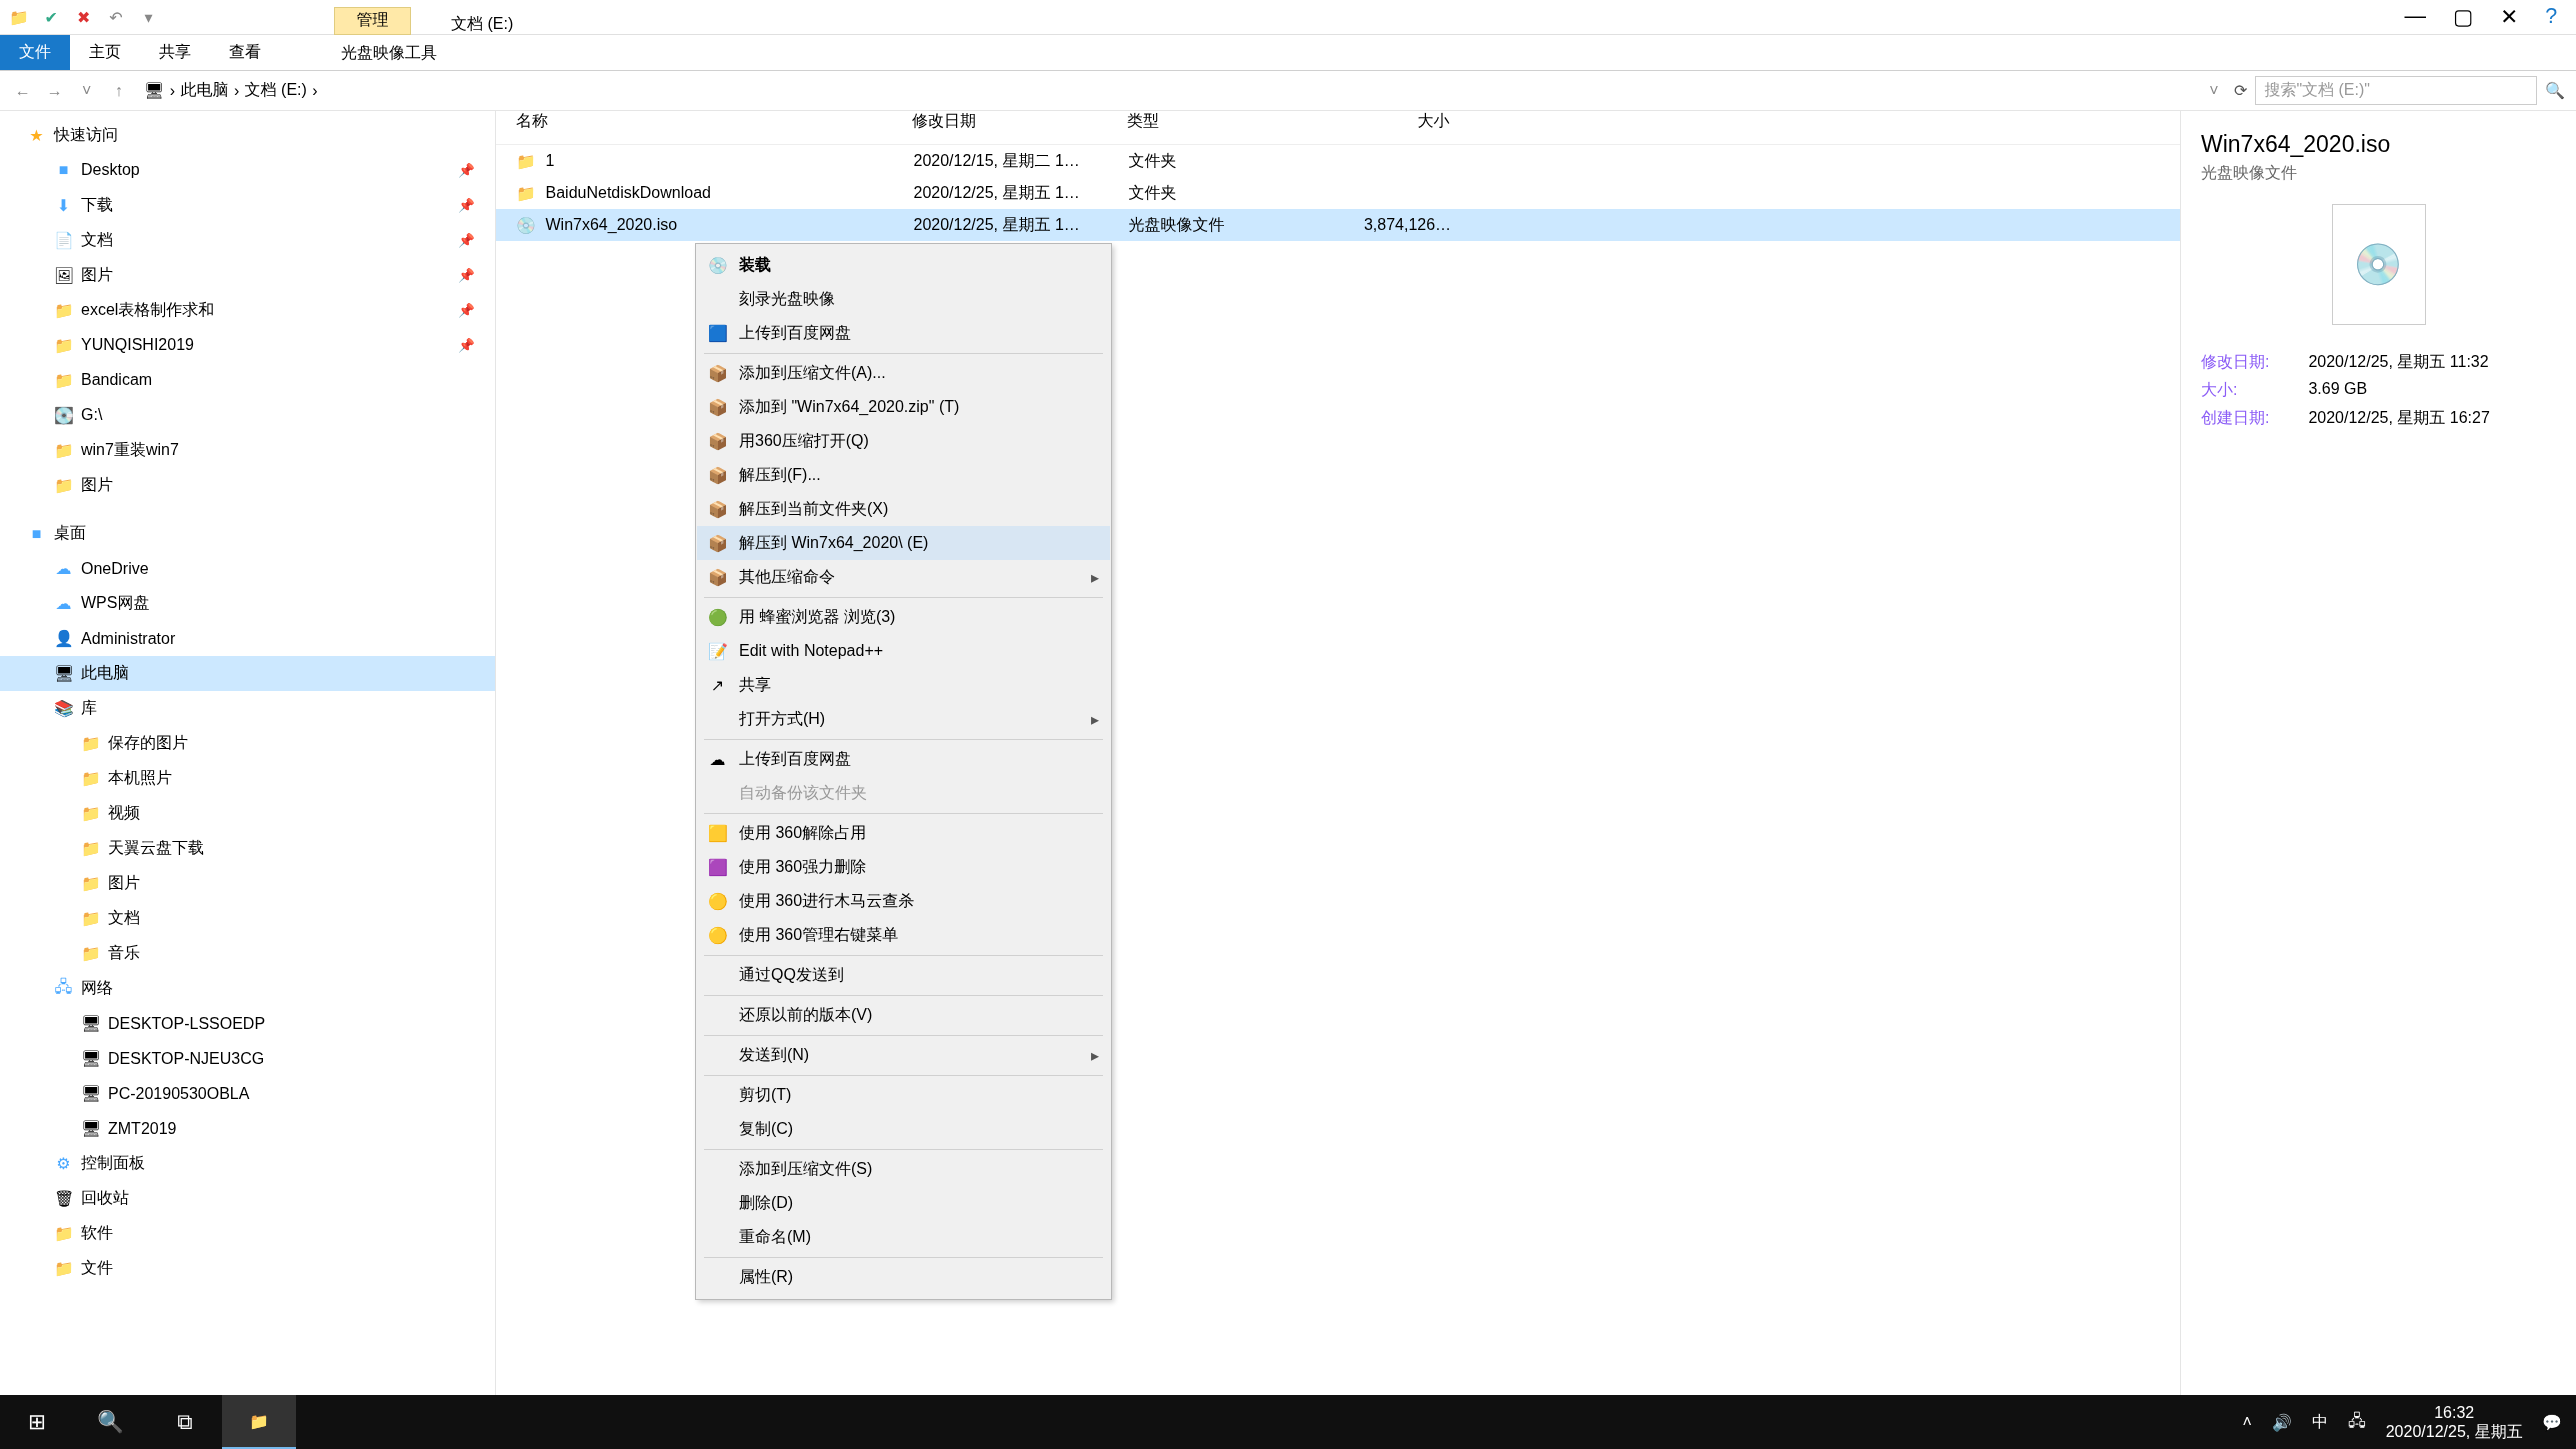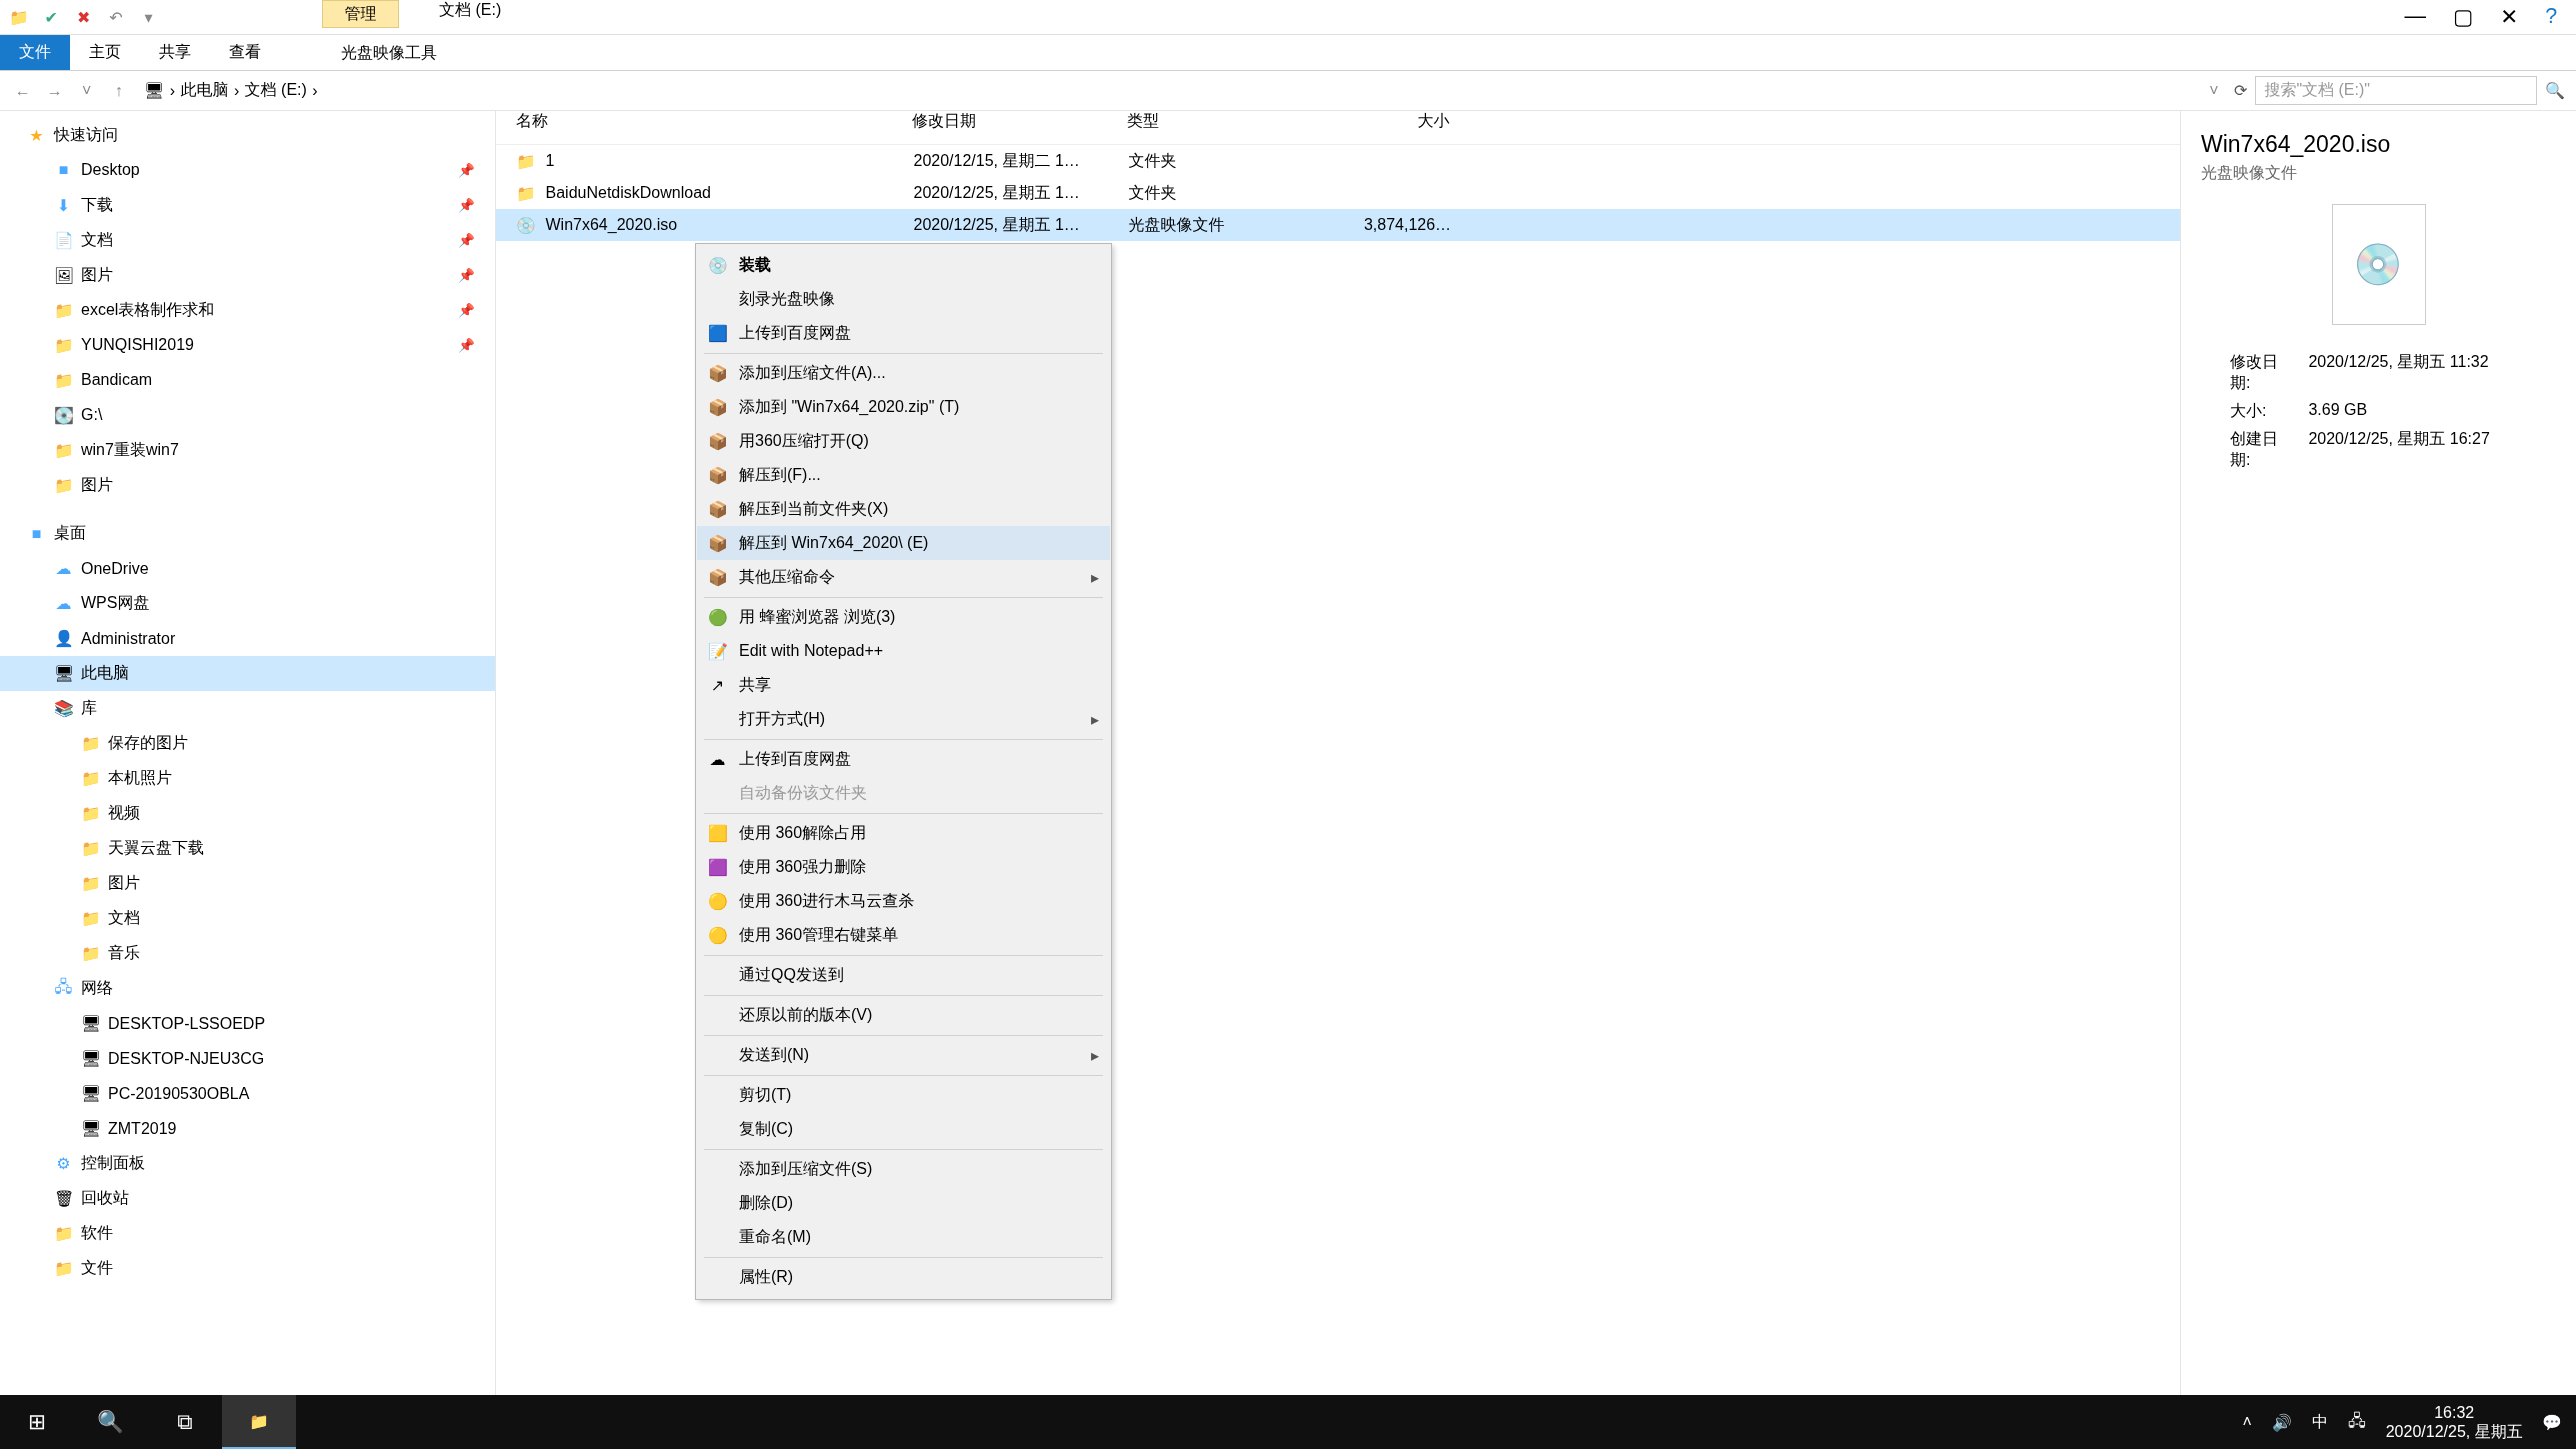--- a/index.html
+++ b/index.html
@@ -54,21 +54,21 @@
 .menu-icon { width: 19px; text-align: center; }
 .menu-arrow { margin-left: auto; color: #555; }
 .menu-sep { height: 0.7px; background: #d0d0d0; margin: 2.7px 6.7px; }
 
 
 .preview { width: 396px; border-left: 0.7px solid #e5e5e5; padding: 20px; }
 .preview-title { font-size: 23px; font-weight: 500; margin-bottom: 5.4px; }
 .preview-sub { color: #666; margin-bottom: 20px; }
 .preview-img { width: 94px; height: 121px; border: 0.7px solid #ccc; margin: 0 auto 27px; display: flex; align-items: center; justify-content: center; font-size: 40px; color: #ccc; }
 .preview-meta { display: grid; grid-template-columns: 94px 1fr; gap: 6.7px 13.4px; font-size: 16px; }
-.meta-label { color: #000000; margin-left: 29px; }
+.meta-label { color: #8b5cf6; }
 
 
 .status { height: 35px; border-top: 0.7px solid #e0e0e0; display: flex; align-items: center; padding: 0 16px; gap: 20px; }
 .status-right { margin-left: auto; display: flex; gap: 5.4px; }
 .view-btn { width: 27px; height: 21.5px; border: 0.7px solid #ccc; display: flex; align-items: center; justify-content: center; }
 .view-btn.active { background: #cce8ff; }
 
 
 .taskbar { position: absolute; bottom: 0; left: 0; right: 0; height: 54px; background: #101010; display: flex; align-items: center; color: #fff; }
 .tb-btn { width: 74px; height: 54px; display: flex; align-items: center; justify-content: center; font-size: 21.5px; cursor: pointer; }
@@ -83,21 +83,21 @@
 </style>
 </head>
 <body>
 
 <div class="qat">
   <span class="qat-icon folder-ico">📁</span>
   <span class="qat-icon" style="color:#3a8">✔</span>
   <span class="qat-icon" style="color:#d33">✖</span>
   <span class="qat-icon" style="color:#888">↶</span>
   <span class="qat-icon" style="color:#888">▾</span>
-  <div style="position:absolute; left:322px; top:0; display:flex; align-items:flex-start; height:35px; gap:40px;">
+  <div style="position:absolute; left:334px; top:0; display:flex; align-items:flex-end; height:35px; gap:40px;">
     <div class="qat-group">管理</div>
     <span>文档 (E:)</span>
   </div>
   <div class="win-controls">
     <span class="win-btn">—</span>
     <span class="win-btn">▢</span>
     <span class="win-btn">✕</span>
     <span class="win-btn" style="color:#1979ca;">?</span>
   </div>
 </div>

